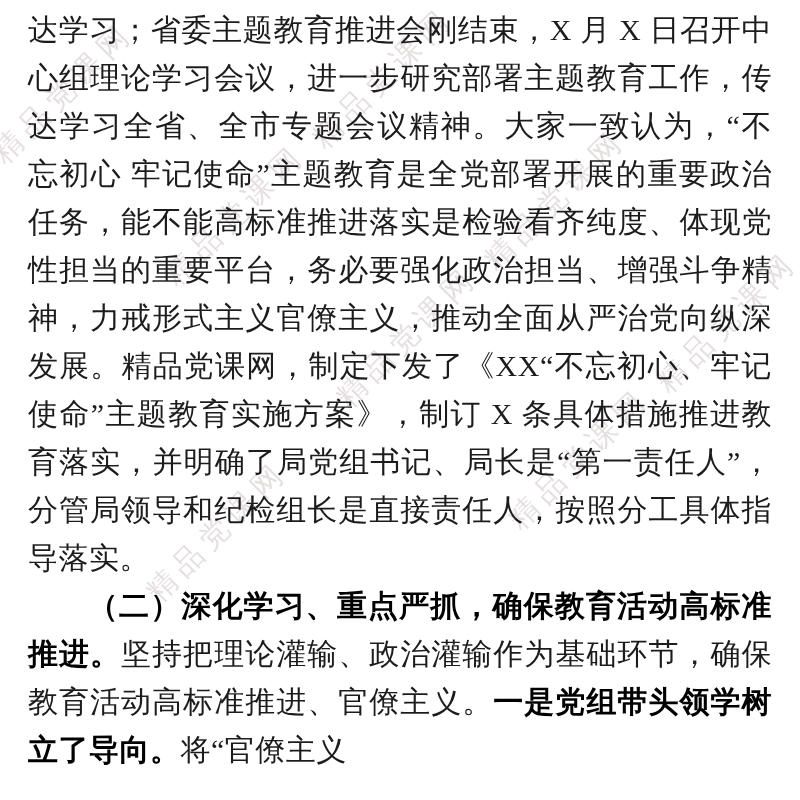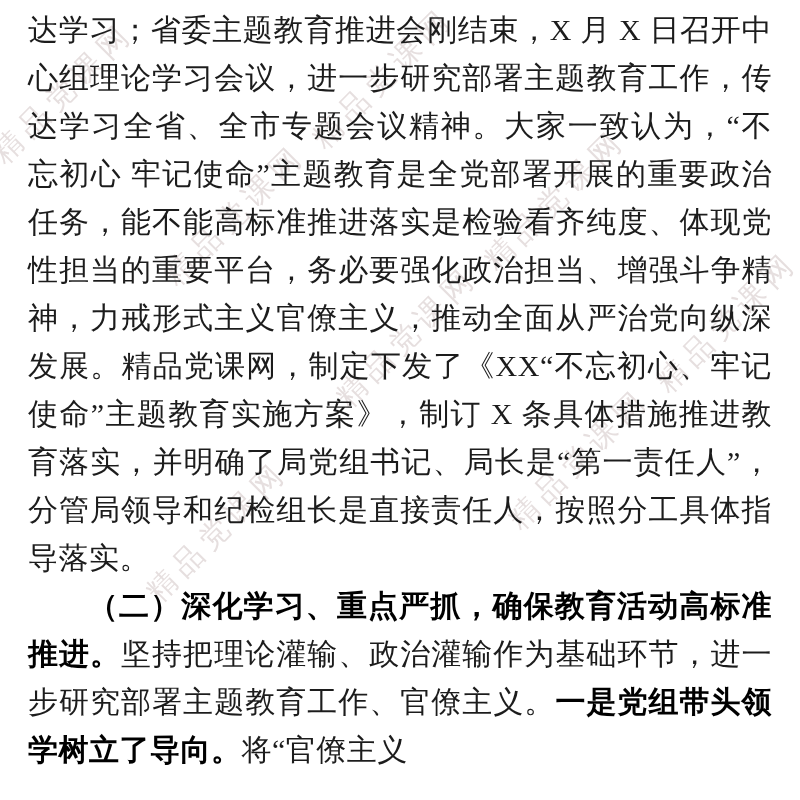--- a/index.html
+++ b/index.html
@@ -59,16 +59,16 @@
       <span class="watermark" style="left: 407px; top: 337px; color: rgba(190, 170, 170, 0.38);">精品党课网</span>
       <span class="watermark" style="left: 727px; top: 322px; color: rgba(190, 170, 170, 0.38);">精品党课网</span>
       <span class="watermark" style="left: 217px; top: 532px; color: rgba(190, 170, 170, 0.38);">精品党课网</span>
       <span class="watermark" style="left: 579px; top: 459px; color: rgba(190, 170, 170, 0.38);">精品党课网</span>
     </div>
 
   <div class="content">
 
     <p class="para"><span>达学习；省委主题教育推进会刚结束，X 月 X 日召开中心组理论学习会议，进一步研究部署主题教育工作，传达学习全省、全市专题会议精神。大家一致认为，“不忘初心 牢记使命”主题教育是全党部署开展的重要政治任务，能不能高标准推进落实是检验看齐纯度、体现党性担当的重要平台，务必要强化政治担当、增强斗争精神，力戒形式主义官僚主义，推动全面从严治党向纵深发展。精品党课网，制定下发了《XX“不忘初心、牢记使命”主题教育实施方案》，制订 X 条具体措施推进教育落实，并明确了局党组书记、局长是“第一责任人”，分管局领导和纪检组长是直接责任人，按照分工具体指导落实。</span></p>
 
-    <p class="para indent"><b>（二）深化学习、重点严抓，确保教育活动高标准推进。</b><span>坚持把理论灌输、政治灌输作为基础环节，进一步研究部署主题教育工作、官僚主义。</span><b>一是党组带头领学树立了导向。</b><span>将“官僚主义</span></p>
+    <p class="para indent"><b>（二）深化学习、重点严抓，确保教育活动高标准推进。</b><span>坚持把理论灌输、政治灌输作为基础环节，确保教育活动高标准推进、官僚主义。</span><b>一是党组带头领学树立了导向。</b><span>将“官僚主义</span></p>
 
   </div>
 </div>
 
 </body></html>

